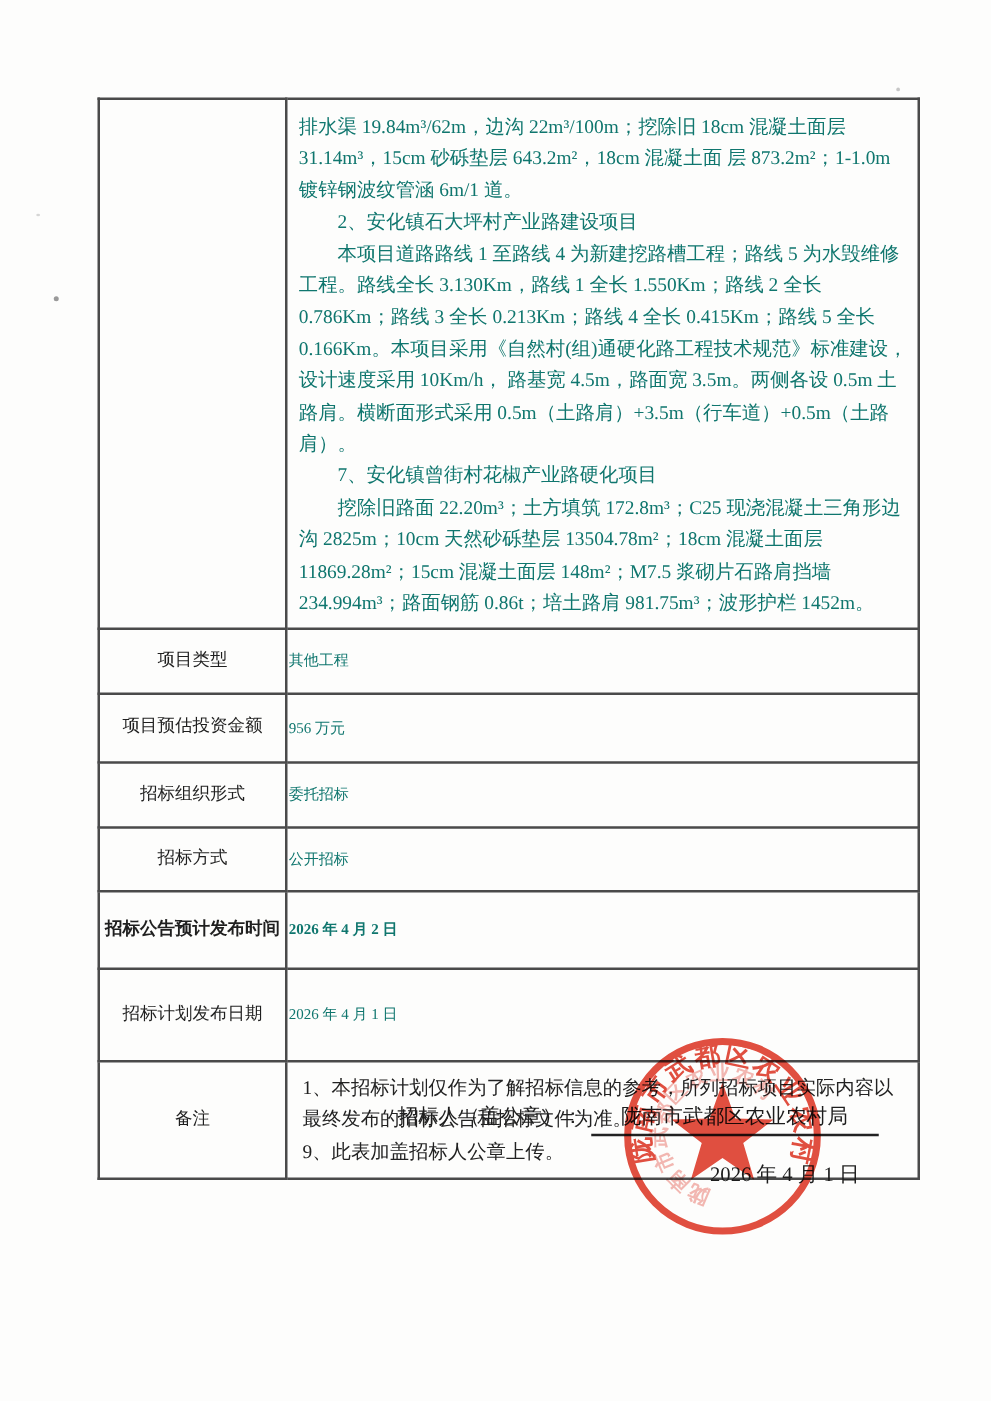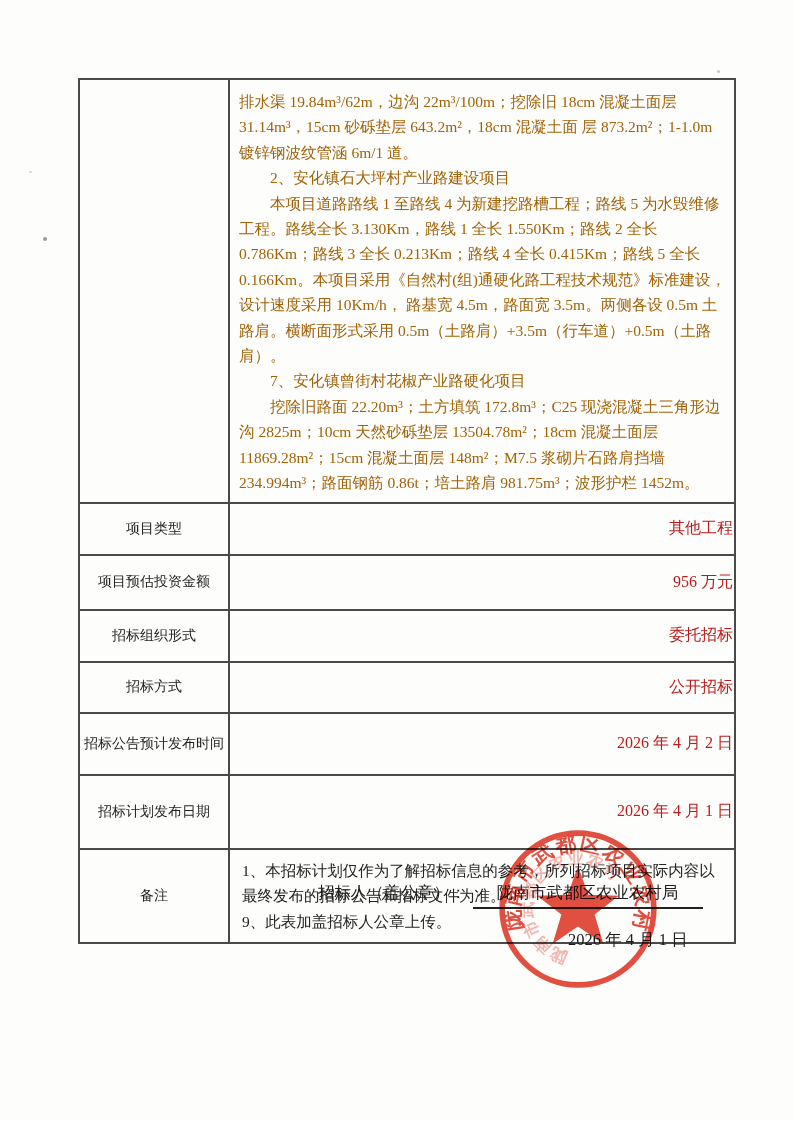--- a/index.html
+++ b/index.html
@@ -27,46 +27,46 @@
   col.c1 { width: 150px; }
   col.c2 { width: 506px; }
   .label-cell {
     text-align: center;
     font-size: 14px;
     line-height: 24px;
     padding: 2px 3px;
     color: #1f1f1f;
   }
   .value-cell {
-    text-align: right;
-    font-size: 16px;
-    color: #b91c1c;
+    text-align: left;
+    font-size: 12px;
+    color: #0f766e;
   }
   .desc-cell {
     vertical-align: top;
     padding: 9px 7px 6px 9px;
     font-size: 15.5px;
     line-height: 25.4px;
-    color: #a16207;
+    color: #0f766e;
   }
   .desc-cell p { margin: 0; }
   .desc-cell p.indent { text-indent: 2em; }
   .remarks-cell {
     vertical-align: middle;
     padding: 8px 10px 8px 12px;
     font-size: 15.5px;
     line-height: 25.5px;
     color: #222;
   }
   .r-desc    { height: 343px; }
   .r-f1      { height: 52px; }
   .r-f2      { height: 55px; }
   .r-f3      { height: 52px; font-family: Liberation Serif, serif; }
   .r-f4      { height: 51px; }
-  .r-f5      { height: 62px; }
+  .r-f5      { height: 62px; font-weight: bold; }
   .r-f6      { height: 74px; }
   .r-remarks { height: 86px; }
 
   .sign-row {
     position: absolute;
     left: 318px;
     top: 882px;
     font-size: 16.5px;
     color: #1d1d1d;
     white-space: nowrap;

